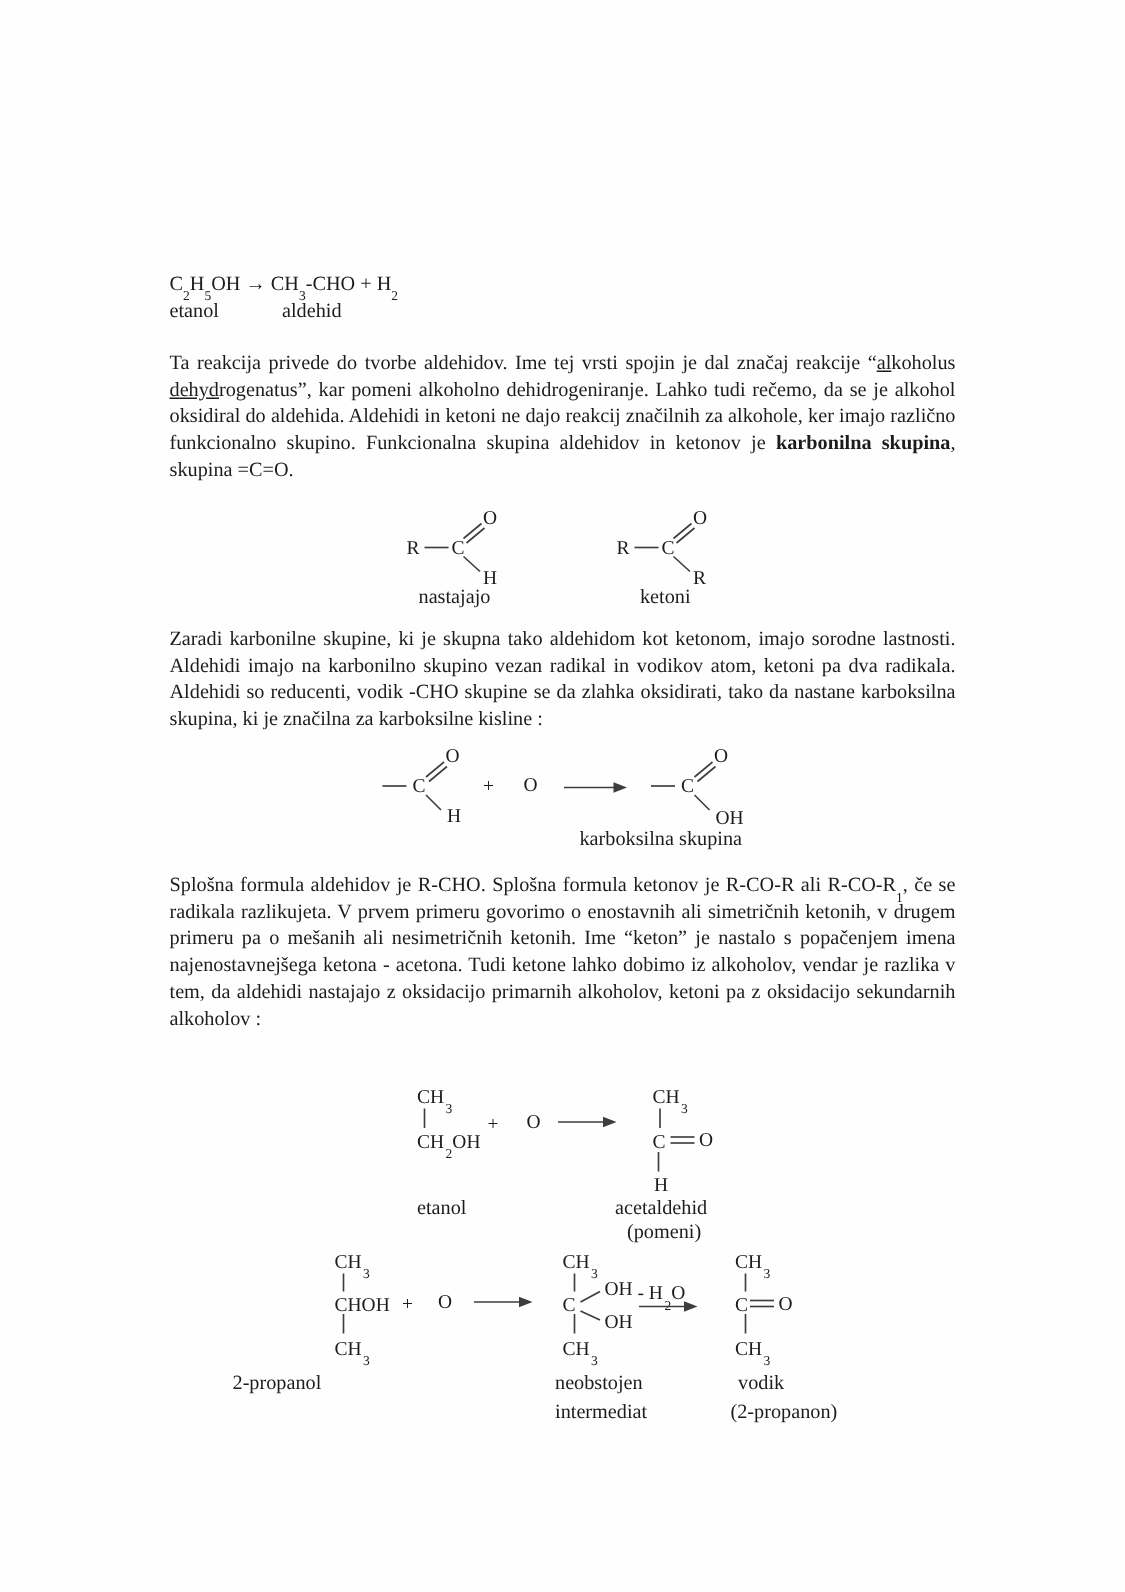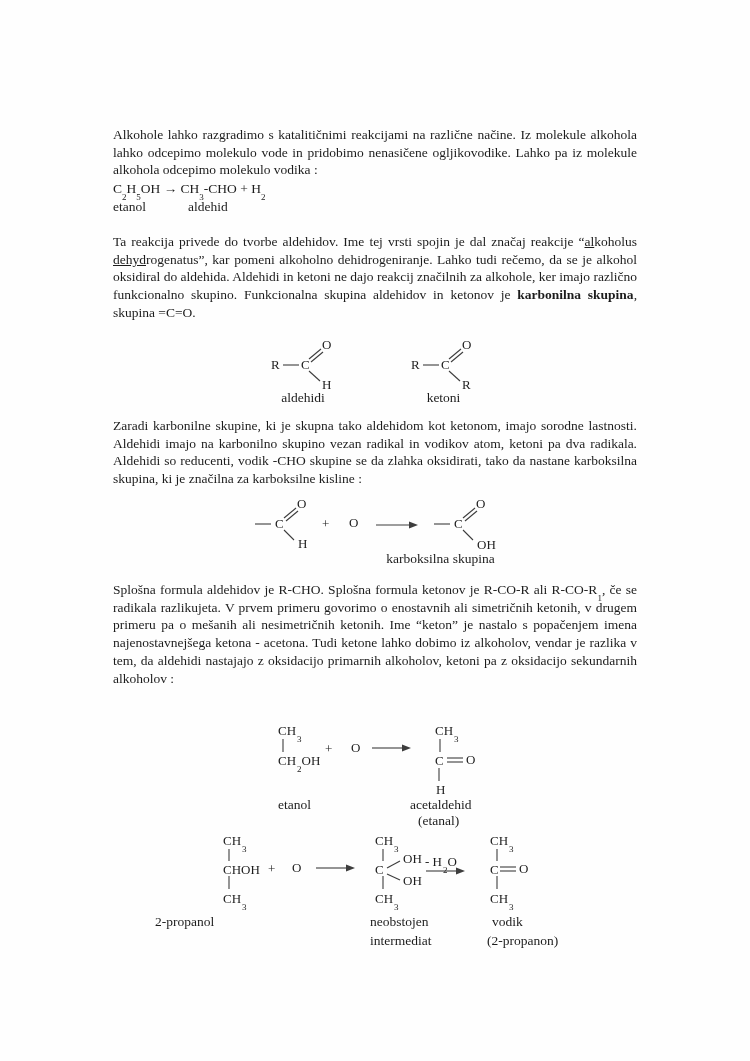--- a/index.html
+++ b/index.html
@@ -42,21 +42,20 @@
 </style>
 </head>
 <body>
 
 <div class="page">
 
 
   <div class="content">
 
 
-    <div class="blk para" style="top:126px">Alkohole lahko razgradimo s katalitičnimi reakcijami na različne načine. Iz molekule alkohola lahko odcepimo molekulo vode in pridobimo nenasičene ogljikovodike. Lahko pa iz molekule alkohola odcepimo molekulo vodika :</div>
 
     <div class="blk line" style="top:180px"><span>C</span><sub class="ssub">2</sub><span>H</span><sub class="ssub">5</sub><span>OH </span><span>→</span><span> CH</span><sub class="ssub">3</sub><span>-CHO + H</span><sub class="ssub">2</sub></div>
 
     <div class="blk line" style="top:198px">
       <span style="position:absolute;left:0">etanol</span>
       <span style="position:absolute;left:75px">aldehid</span>
     </div>
 
     <div class="blk para" style="top:233px"><span>Ta reakcija privede do tvorbe aldehidov. Ime tej vrsti spojin je dal značaj reakcije “</span><span class="u">al</span><span>koholus </span><span class="u">dehyd</span><span>rogenatus”, kar pomeni alkoholno dehidrogeniranje. Lahko tudi rečemo, da se je alkohol oksidiral do aldehida. Aldehidi in ketoni ne dajo reakcij značilnih za alkohole, ker imajo različno funkcionalno skupino. Funkcionalna skupina aldehidov in ketonov je </span><span class="b">karbonilna skupina</span><span>, skupina =C=O.</span></div>
 
@@ -68,21 +67,21 @@
         <line x1="196" y1="36" x2="207" y2="46"></line>
         <line x1="310" y1="30" x2="326" y2="30"></line>
         <line x1="336" y1="24" x2="348" y2="14"></line>
         <line x1="338" y1="27" x2="350" y2="17"></line>
         <line x1="336" y1="36" x2="347" y2="46"></line>
       </svg>
       <span class="atom" style="left:158px;top:22px">R</span>
       <span class="atom" style="left:188px;top:22px">C</span>
       <span class="atom" style="left:209px;top:2px">O</span>
       <span class="atom" style="left:209px;top:42px">H</span>
-      <span class="cap center" style="left:160px;top:55px;width:60px">aldehidi</span>
+      <span class="cap center" style="left:160px;top:55px;width:60px">nastajajo</span>
       <span class="atom" style="left:298px;top:22px">R</span>
       <span class="atom" style="left:328px;top:22px">C</span>
       <span class="atom" style="left:349px;top:2px">O</span>
       <span class="atom" style="left:349px;top:42px">R</span>
       <span class="cap center" style="left:303px;top:55px;width:55px">ketoni</span>
     </div>
 
     <div class="blk para" style="top:417px">Zaradi karbonilne skupine, ki je skupna tako aldehidom kot ketonom, imajo sorodne lastnosti. Aldehidi imajo na karbonilno skupino vezan radikal in vodikov atom, ketoni pa dva radikala. Aldehidi so reducenti, vodik -CHO skupine se da zlahka oksidirati, tako da nastane karboksilna skupina, ki je značilna za karboksilne kisline :</div>
 
     <div class="fig" style="top:495px;height:78px">
@@ -126,21 +125,21 @@
       <span class="atom" style="left:165px;top:3px"><span>CH</span><sub class="fsub">3</sub></span>
       <span class="atom" style="left:165px;top:33px"><span>CH</span><sub class="fsub">2</sub><span>OH</span></span>
       <span class="atom" style="left:212px;top:21px">+</span>
       <span class="atom" style="left:238px;top:20px">O</span>
       <span class="atom" style="left:322px;top:3px"><span>CH</span><sub class="fsub">3</sub></span>
       <span class="atom" style="left:322px;top:33px">C</span>
       <span class="atom" style="left:353px;top:32px">O</span>
       <span class="atom" style="left:323px;top:62px">H</span>
       <span class="cap" style="left:165px;top:77px">etanol</span>
       <span class="cap" style="left:297px;top:77px">acetaldehid</span>
-      <span class="cap" style="left:305px;top:93px">(etanal)</span>
+      <span class="cap" style="left:305px;top:93px">(pomeni)</span>
     </div>
 
     <div class="fig" style="top:830px;height:125px">
       <svg width="524" height="125">
         <line x1="116" y1="19" x2="116" y2="31"></line>
         <line x1="116" y1="46" x2="116" y2="59"></line>
         <line x1="203" y1="38" x2="235" y2="38"></line>
         <polygon points="242,38 233,34.5 233,41.5"></polygon>
         <line x1="270" y1="19" x2="270" y2="31"></line>
         <line x1="270" y1="46" x2="270" y2="59"></line>

